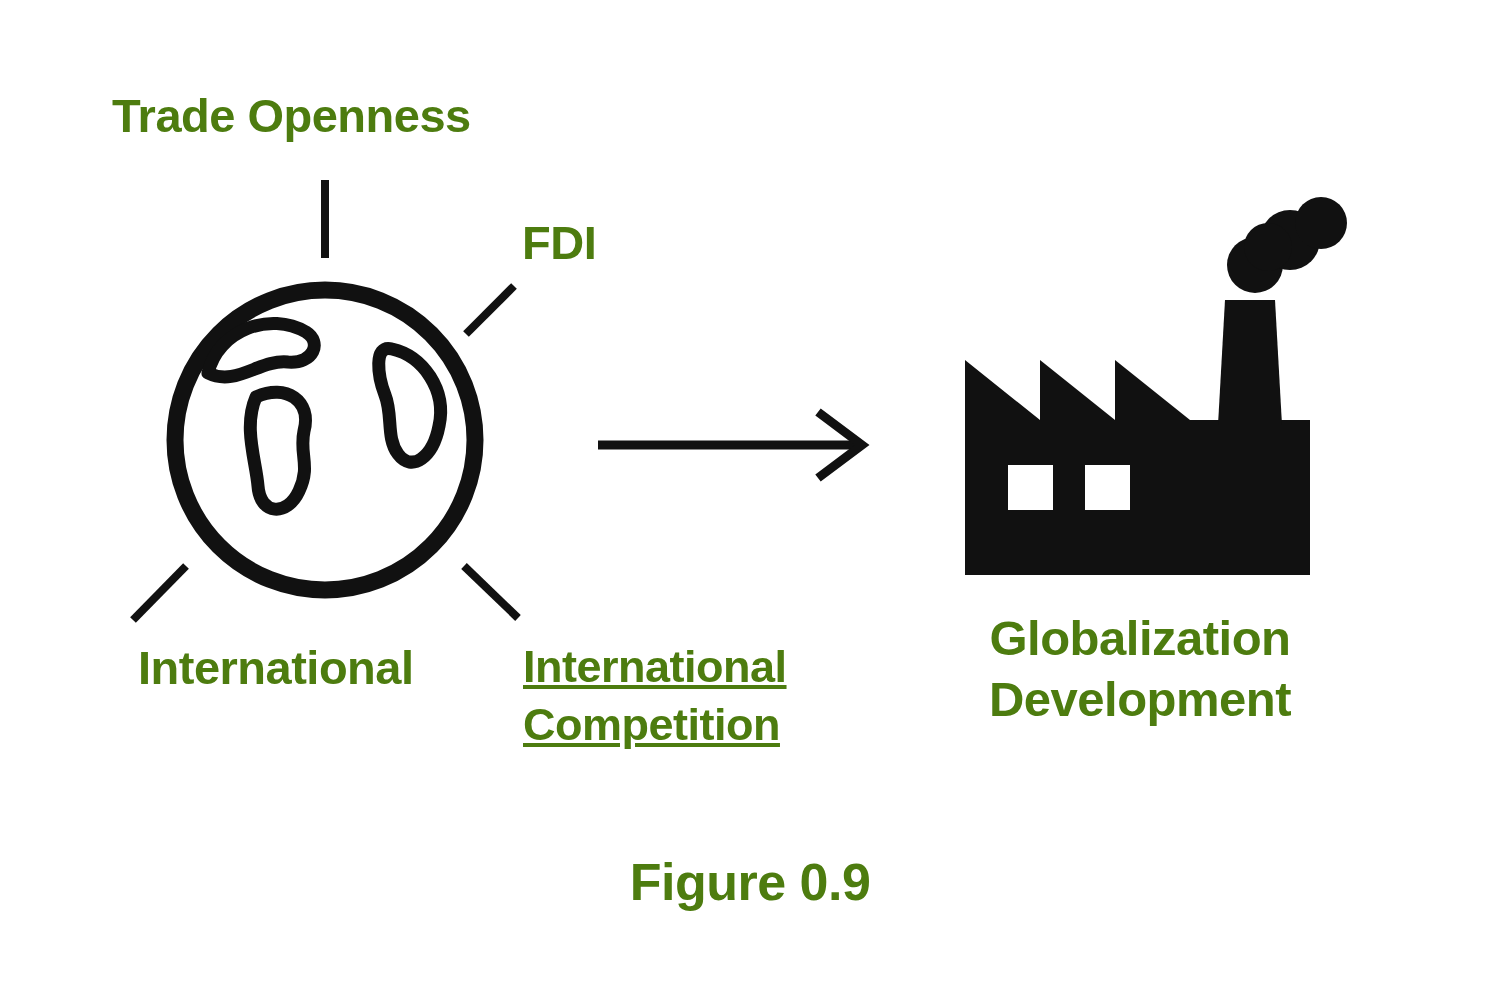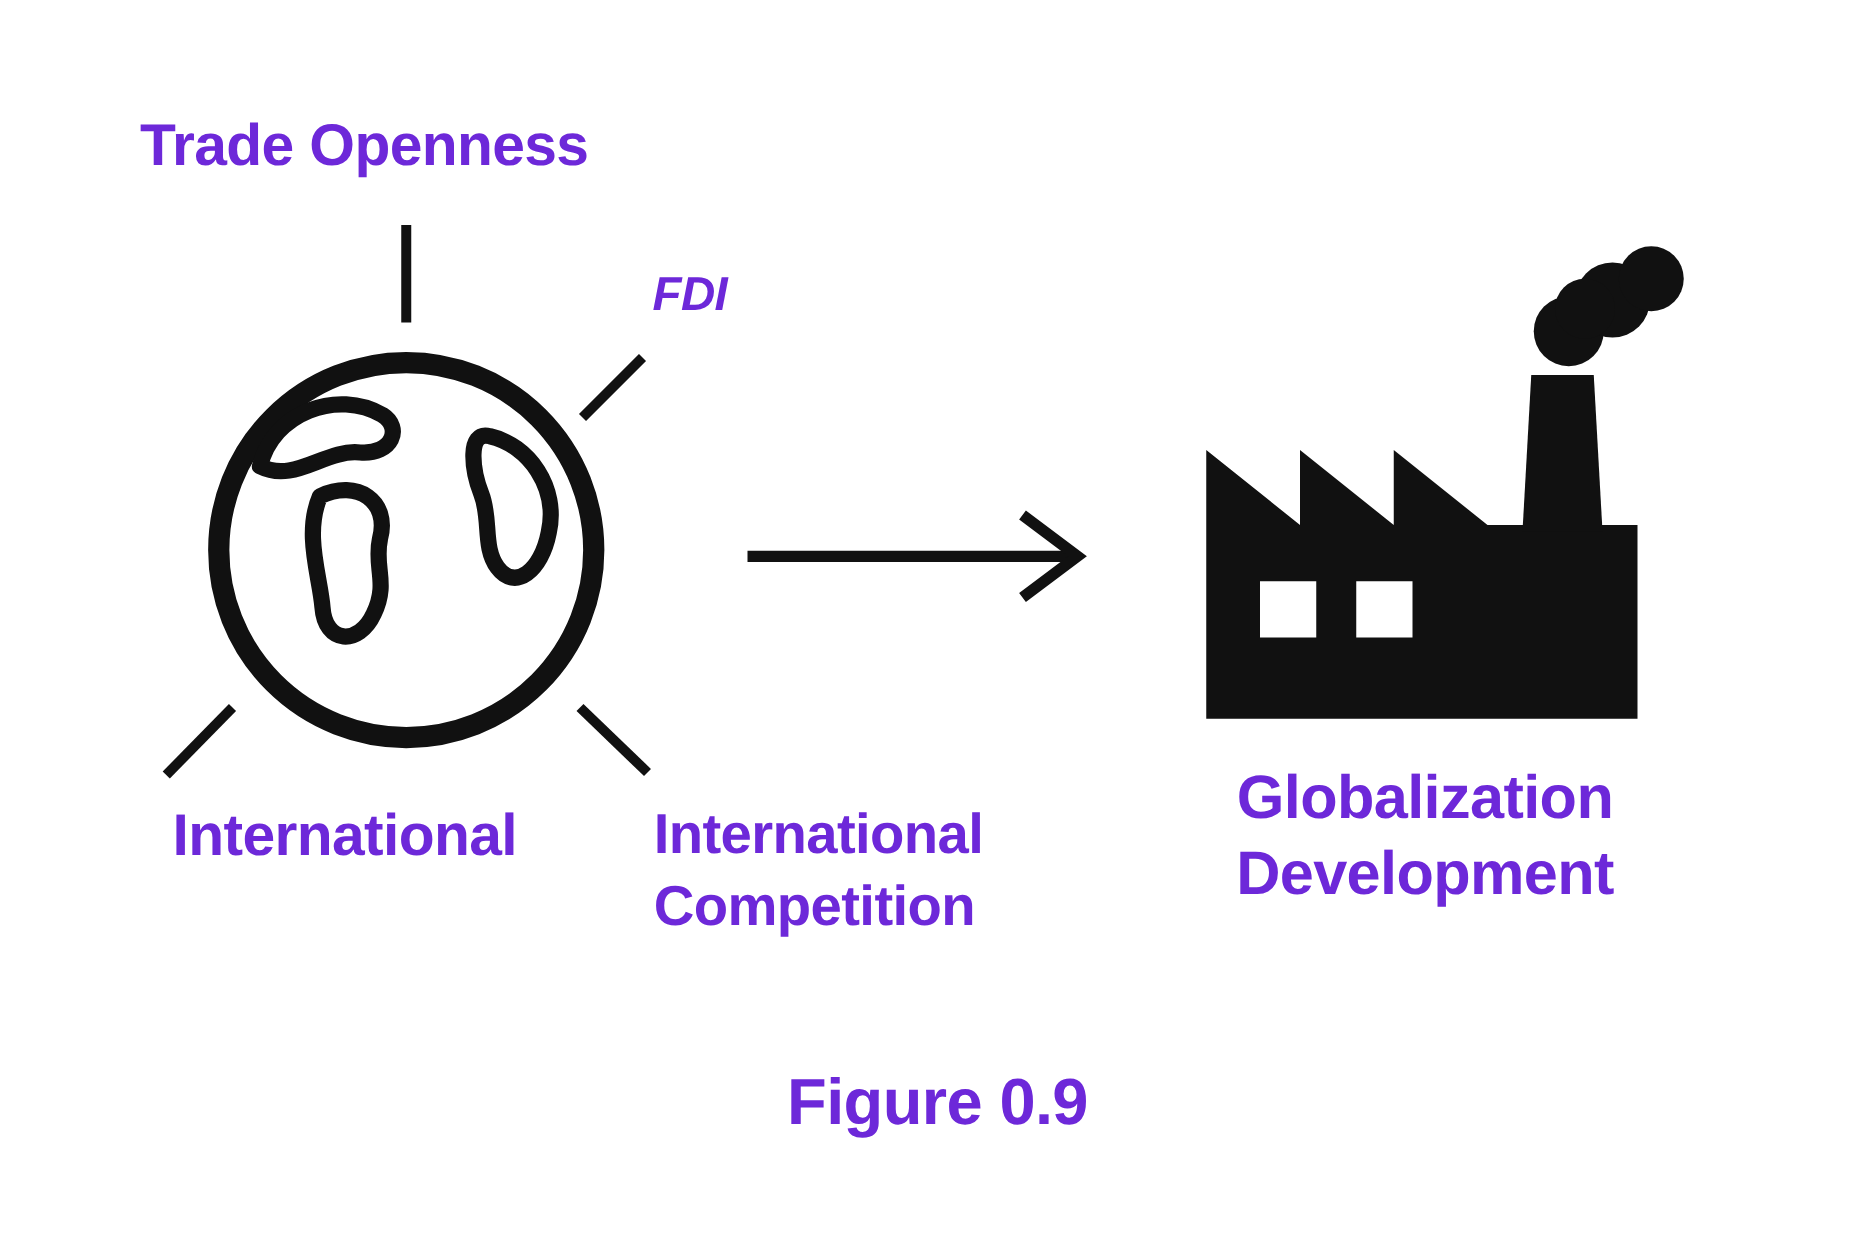--- a/index.html
+++ b/index.html
@@ -6,54 +6,54 @@
     margin: 0;
     padding: 0;
     background: #ffffff;
   }
   .canvas {
     position: relative;
     width: 1500px;
     height: 1000px;
     background: #ffffff;
     font-family: "Liberation Sans", sans-serif;
-    color: #6d28d9;
+    color: #4d7c0f;
     overflow: hidden;
   }
   .label {
     position: absolute;
     font-weight: 700;
     white-space: nowrap;
     letter-spacing: -0.5px;
   }
   .label.wrap {
     white-space: normal;
   }
   .lbl-trade-openness {
     left: 112px;
     top: 88px;
     font-size: 47px;
   }
   .lbl-fdi {
     left: 522px;
     top: 215px;
-    font-size: 38px;
-    font-style: italic;
+    font-size: 47px;
   }
   .lbl-globalization {
     left: 138px;
     top: 640px;
     font-size: 47px;
   }
   .lbl-intl-competition {
     left: 523px;
     top: 638px;
     font-size: 45px;
     width: 350px;
     line-height: 1.28;
+    text-decoration: underline;
   }
   .lbl-manufacturing {
     left: 935px;
     top: 608px;
     width: 410px;
     text-align: center;
     font-size: 49px;
     line-height: 1.25;
   }
   .lbl-figure-caption {

